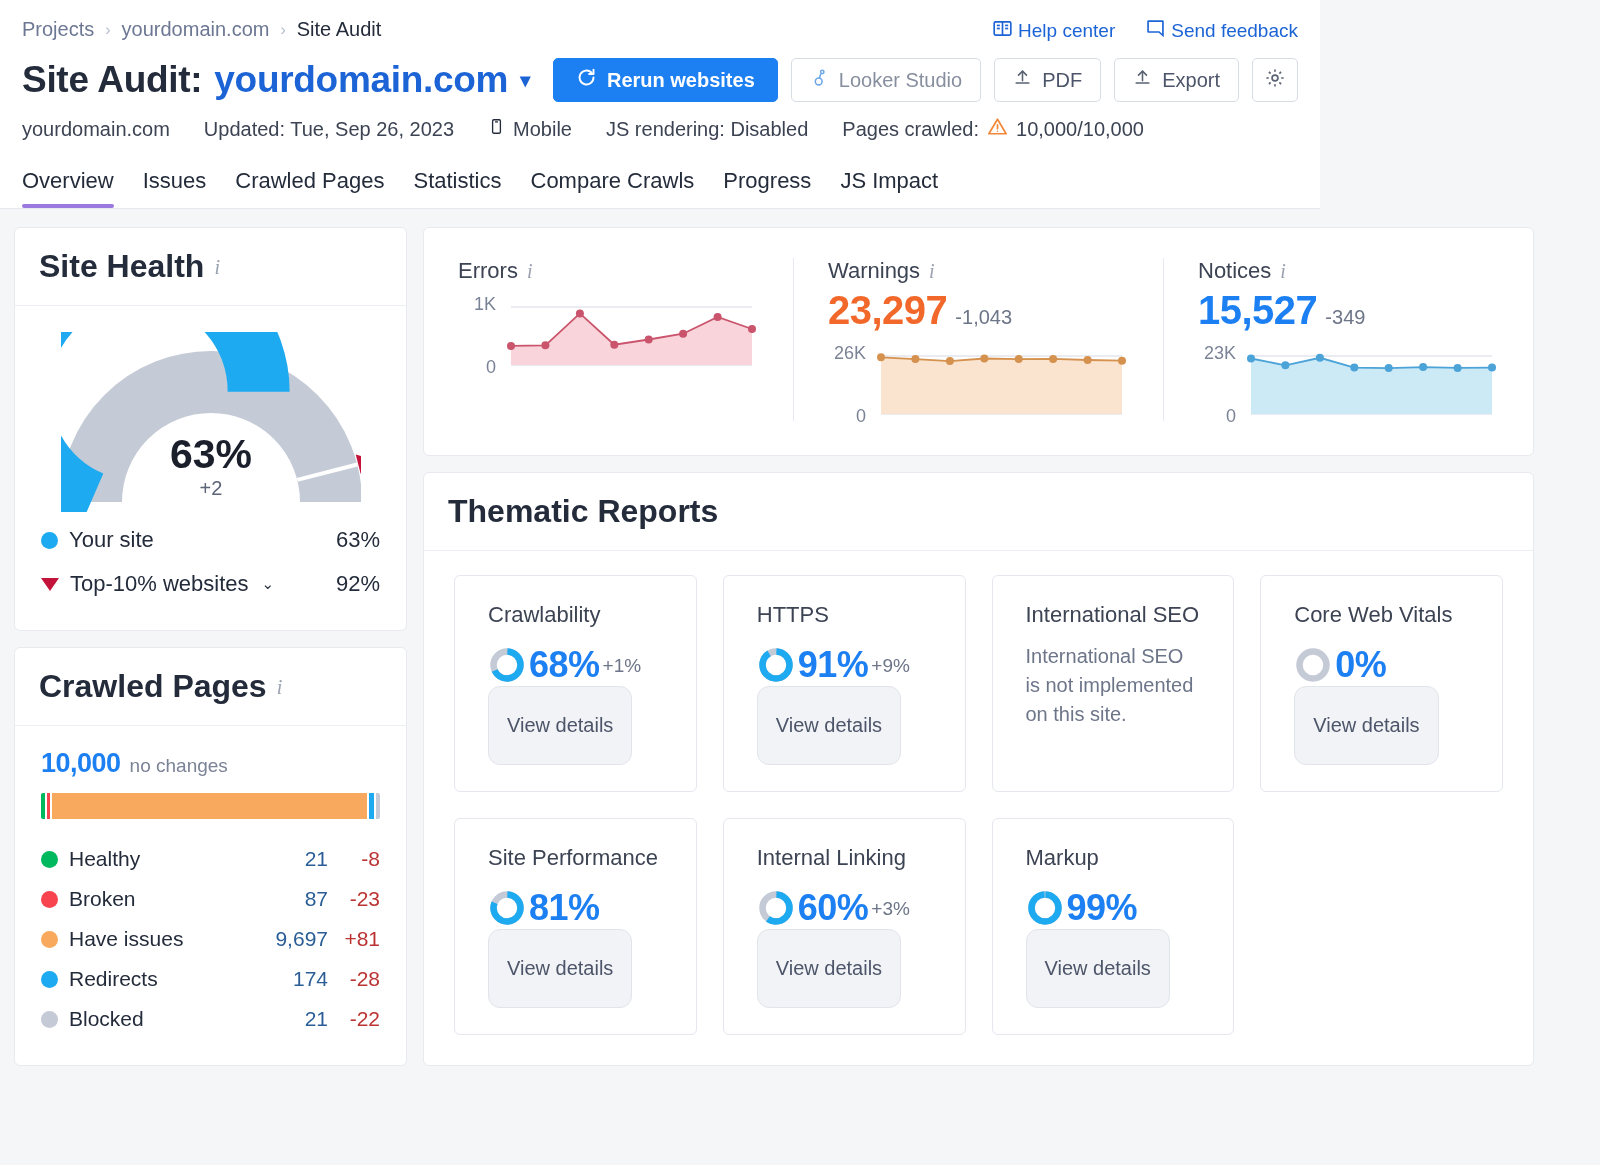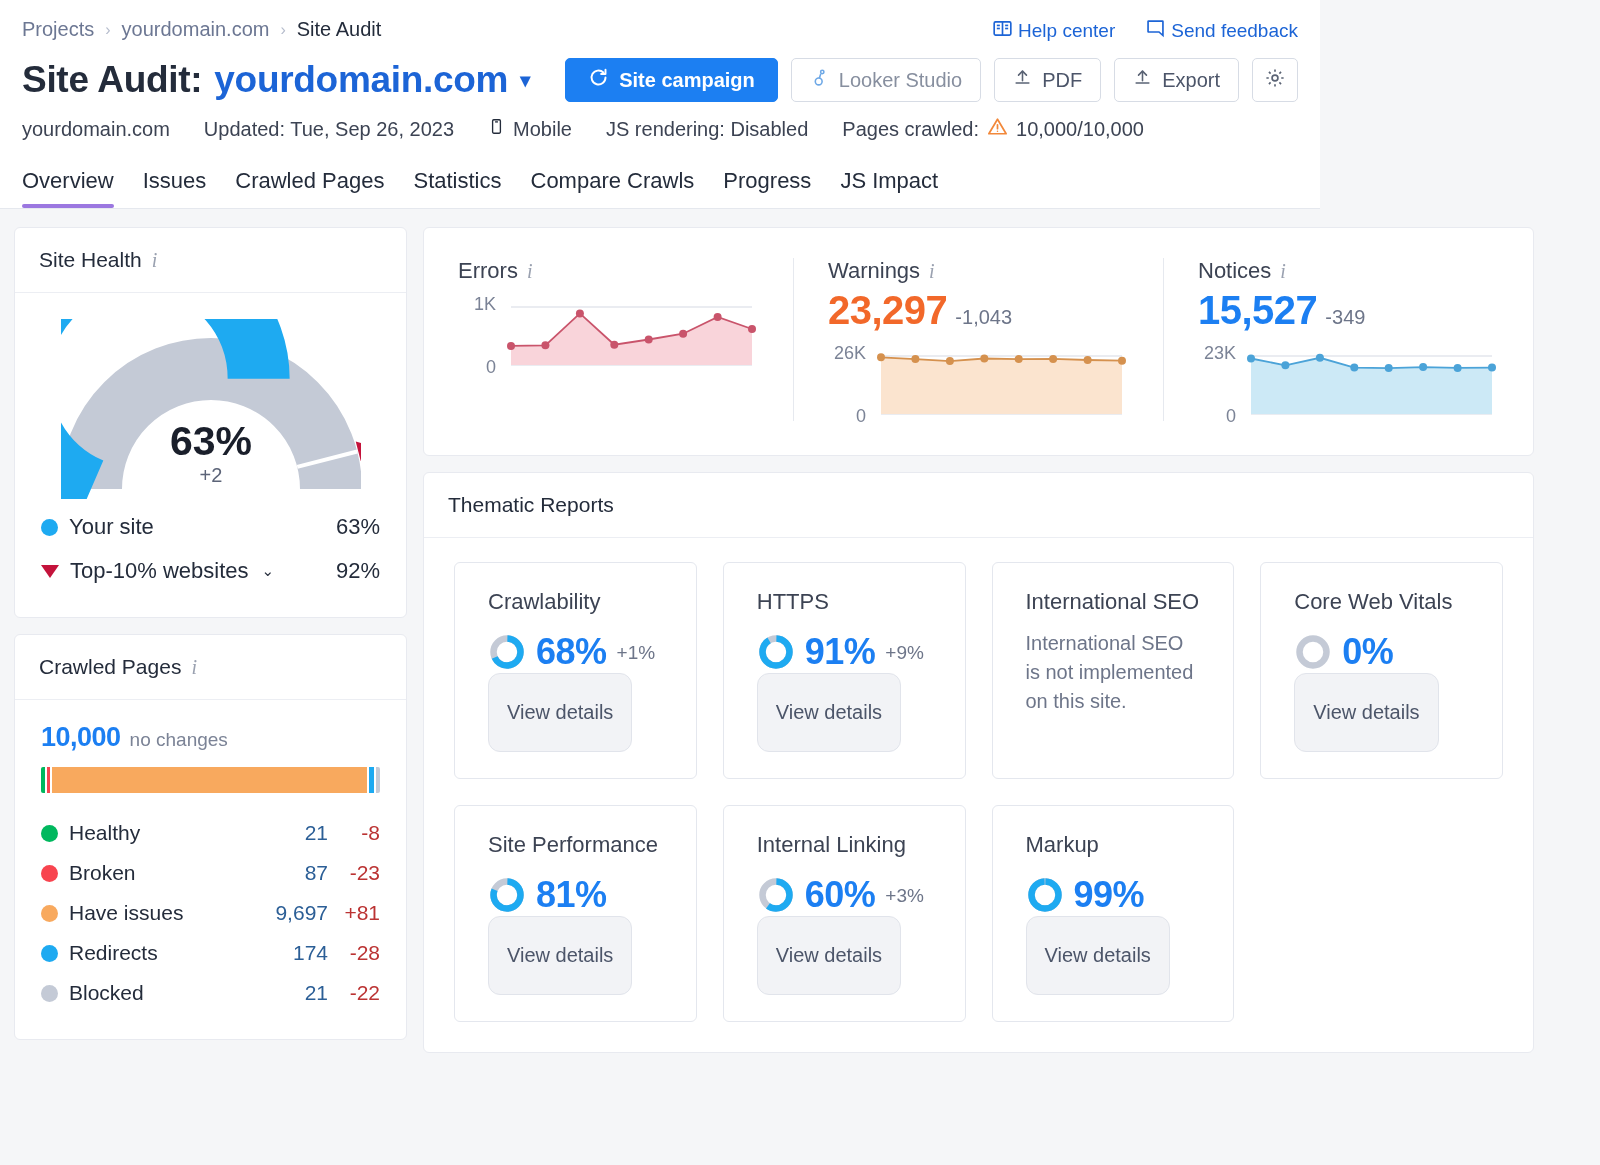--- a/index.html
+++ b/index.html
@@ -50,21 +50,21 @@
     height: 4px; border-radius: 2px; background: #9b77e0;
   }
 
   
   .body { display: flex; gap: 16px; padding: 18px 18px 0 14px; }
   .col-left { width: 393px; flex: none; }
   .col-right { flex: 1; }
 
   .card { background: #fff; border: 1px solid #e8eaf0; border-radius: 6px; }
   .card-head { padding: 20px 24px; border-bottom: 1px solid #eceef3; display: flex; align-items: center; gap: 10px; }
-  .card-title { font-size: 21px; font-weight: 400; }
+  .card-title { font-size: 32px; font-weight: 700; }
   .info-i {
     font-family: "Liberation Serif", serif; font-style: italic;
     font-size: 20px; color: #9aa1b0; cursor: pointer; line-height: 1;
   }
 
   
   .gauge-wrap { padding: 26px 0 6px 0; display: flex; justify-content: center; }
   .legend { padding: 0 26px 24px 26px; }
   .legend-row { display: flex; align-items: center; font-size: 22px; padding: 9px 0; }
   .legend-row .lbl { flex: 1; display: flex; align-items: center; gap: 11px; }
@@ -98,21 +98,21 @@
   .spark { display: flex; align-items: stretch; margin-top: 16px; }
   .spark-axis { width: 46px; position: relative; font-size: 18px; color: #7b8396; }
   .spark-axis .top { position: absolute; top: -6px; right: 8px; }
   .spark-axis .bot { position: absolute; bottom: -6px; right: 8px; }
   .spark svg { display: block; }
 
   
   .tr-body { padding: 24px 30px 30px 30px; display: grid; grid-template-columns: repeat(4, 1fr); gap: 26px; }
   .tr-card { border: 1px solid #e4e7ee; border-radius: 6px; padding: 26px 33px; min-height: 215px; display: flex; flex-direction: column; }
   .tr-name { font-size: 22px; color: #3c4353; }
-  .tr-score { display: flex; align-items: center; gap: 10px; margin-top: 16px; }
+  .tr-score { display: flex; align-items: center; gap: 3px; margin-top: 16px; }
   .tr-pct { font-size: 36px; font-weight: 700; color: #1c7ff2; letter-spacing: -0.5px; }
   .tr-delta { font-size: 19px; color: #6d7589; align-self: flex-end; margin-bottom: 9px; }
   .tr-note { font-size: 20px; color: #6d7589; line-height: 1.45; margin-top: 14px; }
   .tr-btn {
     margin-top: auto; align-self: flex-start;
     font-size: 20px; color: #4c5569; background: #f2f3f6;
     border: 1px solid #e1e4eb; border-radius: 12px; padding: 27px 18px; cursor: pointer;
   }
   .tr-empty { border: none; }
 
@@ -165,21 +165,21 @@
       </div>
 
       <div class="actions">
         <button class="btn primary">
           <span>
             <svg width="21" height="21" viewBox="0 0 24 24" fill="none" stroke="#fff" stroke-width="2.2" stroke-linecap="round">
               <path d="M20 12a8 8 0 1 1-2.4-5.7"></path>
                 <polyline points="20,3 20,8 15,8" stroke-linejoin="round"></polyline>
             </svg>
           </span>
-          <span>Site campaign</span>
+          <span>Rerun websites</span>
         </button>
 
         <button class="btn muted">
           <span>
             <svg width="19" height="21" viewBox="0 0 24 24" fill="none" stroke="#6ea8e6" stroke-width="2">
               <circle cx="11" cy="17" r="4.3"></circle>
                 <circle cx="15.5" cy="5" r="2.1"></circle>
                 <path d="M13.6 7.4 11.8 12.8"></path>
             </svg>
           </span>

